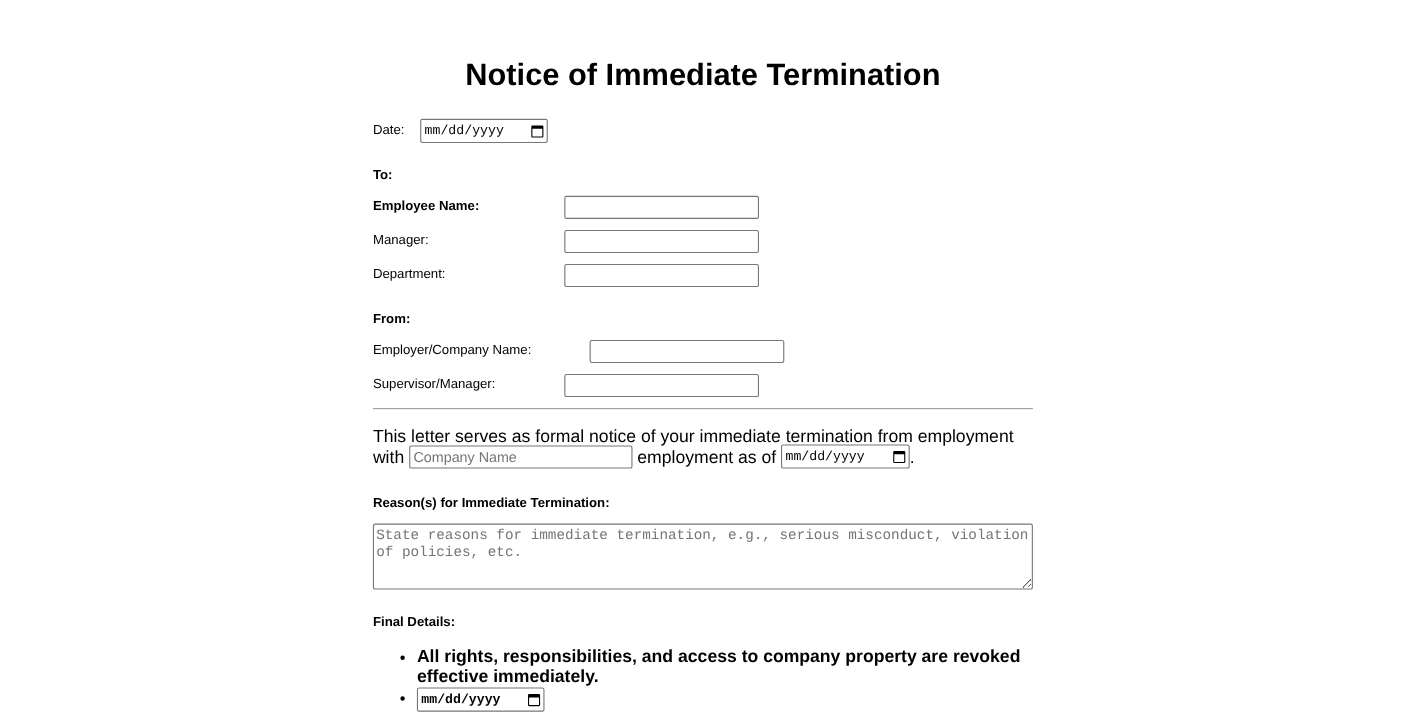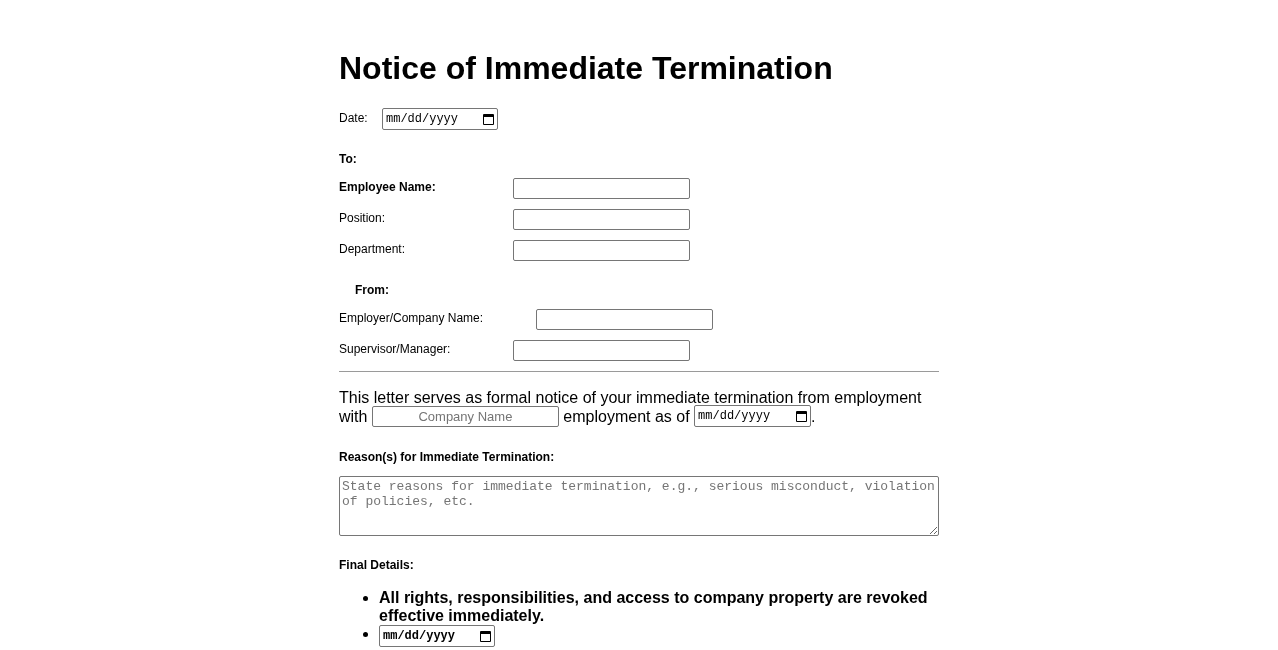--- a/index.html
+++ b/index.html
@@ -17,22 +17,22 @@
       left: 339px;
       top: 0;
       width: 600px;
     }
     h1 {
       margin: 0;
       position: absolute;
       top: 48px;
       left: 0;
       width: 600px;
-      text-align: left;
-      font-size: 32px;
+      text-align: center;
+      font-size: 28px;
       font-weight: bold;
       line-height: 40px;
     }
     .abs { position: absolute; }
     .lbl { font-size: 12px; line-height: 18px; white-space: nowrap; }
     .bold { font-weight: bold; }
     .txt {
       width: 177px;
       height: 21px;
       border: 1px solid #767676;
@@ -75,31 +75,30 @@
       position: absolute;
       left: 0;
       top: 388px;
       width: 600px;
       font-size: 16px;
       line-height: 19px;
     }
     .inline-input {
       display: inline-block;
       vertical-align: middle;
-      width: 187px;
+      width: 203px;
       height: 21px;
       border: 1px solid #767676;
       border-radius: 2px;
       padding: 1px 3px;
       font-size: 13px;
       color: #757575;
       font-family: "Liberation Sans", sans-serif;
       line-height: 17px;
       margin-top: -3px;
-      text-align: center;
     }
     .inline-date {
       display: inline-flex;
       vertical-align: middle;
       width: 117px;
       margin-top: -3px;
     }
     textarea {
       position: absolute;
       left: 0;
@@ -144,27 +143,27 @@
   <div class="abs date" style="left:43px; top:108px; width:116px;">
     <span>mm/dd/yyyy</span>
     <span class="cal"></span>
   </div>
 
   <span class="abs lbl bold" style="left:0; top:150px;">To:</span>
 
   <span class="abs lbl" style="left:0; top:178px;font-weight:bold;">Employee Name:</span>
   <input class="abs txt" style="left: 174px; top: 178px;" type="text" value="">
 
-  <span class="abs lbl" style="left:0; top:209px;">Position:</span>
+  <span class="abs lbl" style="left:0; top:209px;">Manager:</span>
   <input class="abs txt" style="left: 174px; top: 209px;" type="text" value="">
 
   <span class="abs lbl" style="left:0; top:240px;">Department:</span>
   <input class="abs txt" style="left: 174px; top: 240px;" type="text" value="">
 
-  <span class="abs lbl bold" style="left:16px; top:281px;text-align:center;">From:</span>
+  <span class="abs lbl bold" style="left:0; top:281px;text-align:center;">From:</span>
 
   <span class="abs lbl" style="left:0; top:309px;">Employer/Company Name:</span>
   <input class="abs txt" style="left: 197px; top: 309px;" type="text" value="">
 
   <span class="abs lbl" style="left:0; top:340px;">Supervisor/Manager:</span>
   <input class="abs txt" style="left: 174px; top: 340px;" type="text" value="">
 
   <div class="hr"></div>
 
   <div class="para">

